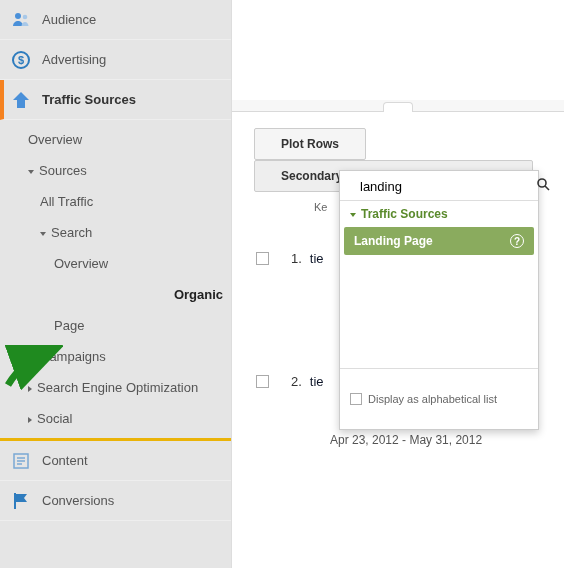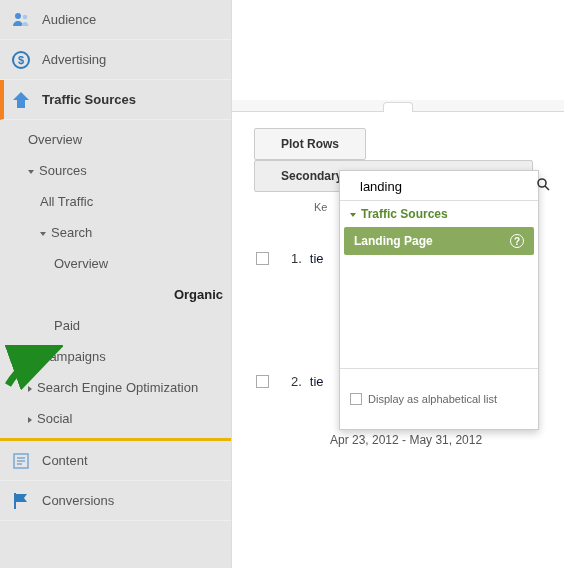--- a/index.html
+++ b/index.html
@@ -93,21 +93,21 @@
     <span class="label">Traffic Sources</span>
   </div>
 
   <div class="sub-nav">
     <div class="sub-item indent1"><span>Overview</span></div>
     <div class="sub-item indent1"><span class="caret"></span><span>Sources</span></div>
     <div class="sub-item indent2"><span>All Traffic</span></div>
     <div class="sub-item indent2"><span class="caret"></span><span>Search</span></div>
     <div class="sub-item indent3"><span>Overview</span></div>
     <div class="sub-item indent3 sel"><span>Organic</span></div>
-    <div class="sub-item indent3"><span>Paid</span></div>
+    <div class="sub-item indent3"><span>Page</span></div>
     <div class="sub-item indent2"><span>Campaigns</span></div>
     <div class="sub-item indent1"><span class="caret-r"></span><span>Search Engine Optimization</span></div>
     <div class="sub-item indent1"><span class="caret-r"></span><span>Social</span></div>
   </div>
 
   <div class="top-item">
     <span class="icon">
       <svg width="20" height="20" viewBox="0 0 20 20">
           <rect x="3" y="3" width="14" height="14" fill="none" stroke="#7aa8d4" stroke-width="1.5"></rect>
           <line x1="6" y1="7" x2="14" y2="7" stroke="#7aa8d4" stroke-width="1.5"></line>

